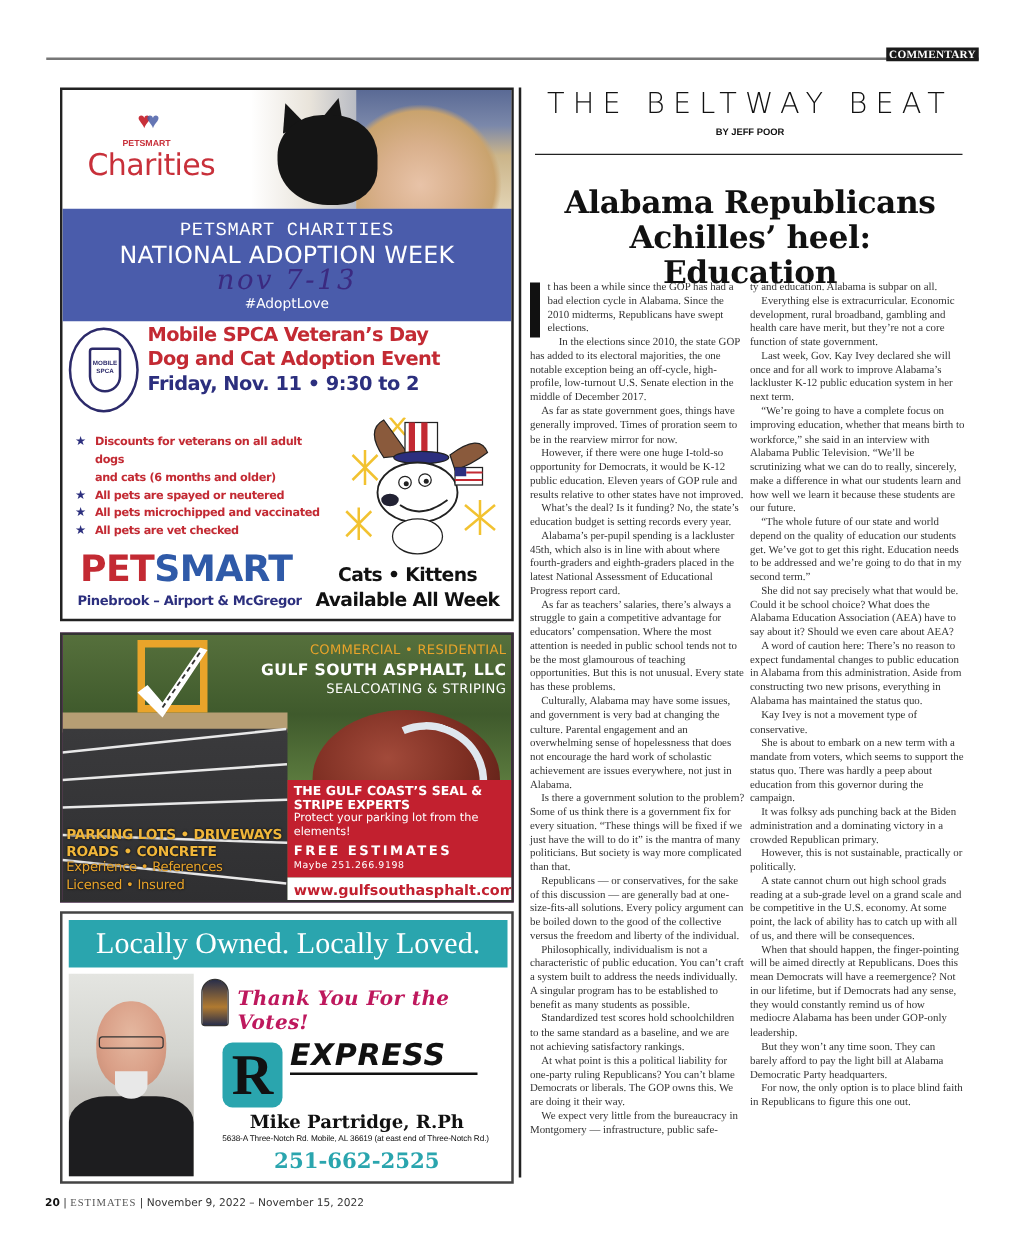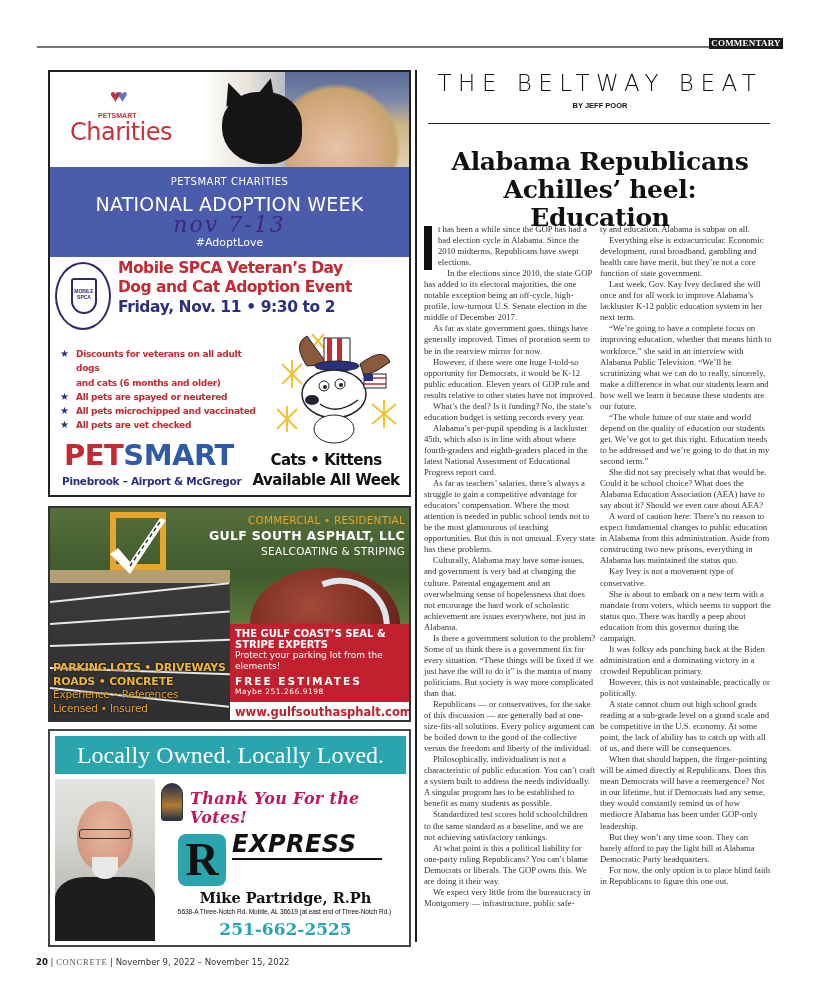--- a/index.html
+++ b/index.html
@@ -40,21 +40,21 @@
   .a1-top { position: absolute; left: 0; top: 0; width: 100%; height: 95px; background: linear-gradient(90deg, #fff 0%, #fff 42%, #e9e4db 55%, #9aa2b5 72%, #c8b89a 88%, #e6e0d6 100%); }
   .a1-heart { position: absolute; left: 60px; top: 14px; font-size: 18px; color: #c8303a; }
   .a1-heart2 { position: absolute; left: 67px; top: 14px; font-size: 18px; color: #4b5fa8; }
   .a1-petsmall { position: absolute; left: 48px; top: 40px; font-family: "Liberation Sans", sans-serif; font-weight: bold; font-size: 7px; color: #c8303a; }
   .a1-charities { position: absolute; left: 20px; top: 46px; font-family: "DejaVu Sans", sans-serif; font-size: 24px; color: #c8303a; letter-spacing: -0.5px; }
   .a1-cat { position: absolute; left: 172px; top: 20px; width: 80px; height: 72px; background: #151515; border-radius: 45% 45% 40% 50%; }
   .a1-cat-ear1 { position: absolute; left: 172px; top: 10px; width: 0; height: 0; border-left: 10px solid transparent; border-right: 10px solid transparent; border-bottom: 22px solid #151515; transform: rotate(-20deg); }
   .a1-cat-ear2 { position: absolute; left: 208px; top: 6px; width: 0; height: 0; border-left: 10px solid transparent; border-right: 10px solid transparent; border-bottom: 22px solid #151515; transform: rotate(15deg); }
   .a1-woman { position: absolute; left: 235px; top: 0; width: 128px; height: 95px; background: radial-gradient(ellipse at 40% 80%, #e8c3a8 0%, #d9b08c 30%, #c9a36e 55%, transparent 60%), linear-gradient(180deg, #5a6a95 0%, #7b88aa 30%, #cbb58a 55%, #e2d3b3 100%); }
   .a1-band { position: absolute; left: 0; top: 95px; width: 100%; height: 90px; background: #4a5cab; text-align: center; color: #fff; font-family: "DejaVu Sans", sans-serif; }
-  .a1-band-l1 { position: absolute; left: 0; top: 9px; width: 100%; font-size: 10px; letter-spacing: 0.5px; }
+  .a1-band-l1 { position: absolute; left: 0; top: 9px; width: 100%; font-size: 15px; letter-spacing: 0.5px; font-family: Liberation Mono, monospace; }
   .a1-band-l2 { position: absolute; left: 0; top: 26px; width: 100%; font-size: 19px; letter-spacing: 0.2px; }
   .a1-band-date { position: absolute; left: 0; top: 45px; width: 100%; font-family: "DejaVu Serif", serif; font-style: italic; font-size: 22px; color: #3b2a80; letter-spacing: 2px; }
   .a1-band-tag { position: absolute; left: 0; top: 69px; width: 100%; font-size: 11px; }
 
   .a1-seal { position: absolute; left: 5px; top: 190px; width: 56px; height: 68px; border: 2px solid #2c2a6a; border-radius: 50%; }
   .a1-seal-inner { position: absolute; left: 14px; top: 14px; width: 26px; height: 36px; border: 2px solid #2c2a6a; border-radius: 3px 3px 13px 13px; font-family: "Liberation Sans", sans-serif; font-size: 5px; font-weight: bold; color: #2c2a6a; text-align: center; padding-top: 8px; line-height: 6px; }
   .a1-spca-title { position: absolute; left: 68px; top: 187px; font-family: "DejaVu Sans", sans-serif; font-weight: bold; font-size: 15.5px; line-height: 19px; color: #c32a33; letter-spacing: -0.5px; }
   .a1-spca-date { position: absolute; left: 68px; top: 226px; font-family: "DejaVu Sans", sans-serif; font-weight: bold; font-size: 15.5px; color: #2c2f7e; letter-spacing: -0.4px; }
   .a1-bullets { position: absolute; left: 10px; top: 275px; width: 200px; font-family: "DejaVu Sans", sans-serif; font-weight: bold; font-size: 9px; line-height: 14.3px; color: #c32a33; letter-spacing: -0.3px; }
   .a1-bullets li { list-style: none; position: relative; padding-left: 16px; }
@@ -288,16 +288,16 @@
   <div class="a3-express">EXPRESS</div>
   <div class="a3-rule"></div>
   <div class="a3-name">Mike Partridge, R.Ph</div>
   <div class="a3-addr">5638-A Three-Notch Rd. Mobile, AL 36619 (at east end of Three-Notch Rd.)</div>
   <div class="a3-phone">251-662-2525</div>
 </div>
 
 <div class="footer">
   <span class="pg">20</span>
   <span> | </span>
-  <span class="pub">CONCRETE</span>
+  <span class="pub">ESTIMATES</span>
   <span> | </span>
   <span>November 9, 2022 – November 15, 2022</span>
 </div>
 
 </body></html>

